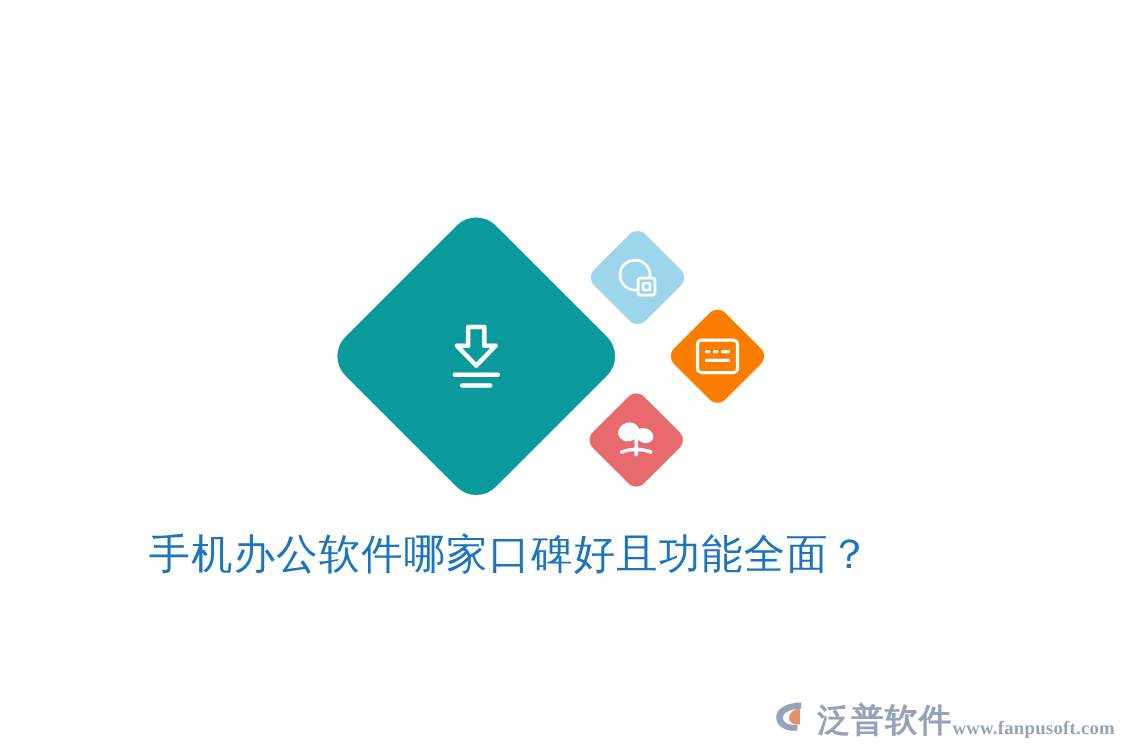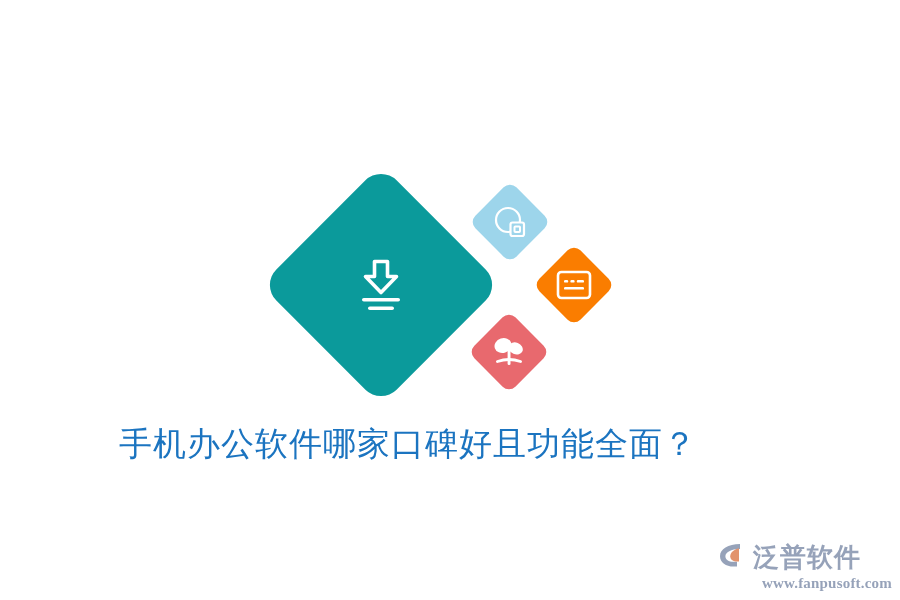--- a/index.html
+++ b/index.html
@@ -119,21 +119,22 @@
     line-height: 46px;
     white-space: nowrap;
   }
 
   
   #watermark {
     position: absolute;
     right: 8px;
     bottom: 8px;
     display: flex;
-    flex-direction: column;
+    flex-direction: row;
+    align-items: flex-end;
     opacity: 0.92;
   }
   #watermark-row {
     display: flex;
     align-items: center;
     gap: 5px;
   }
   #watermark-brand {
     font-family: "Liberation Sans", sans-serif;
     font-size: 26px;
@@ -143,21 +144,20 @@
     line-height: 30px;
   }
   #watermark-url {
     font-family: "Liberation Serif", "DejaVu Serif", serif;
     font-size: 15px;
     font-weight: 700;
     color: #8E9BB4;
     letter-spacing: 0.2px;
     line-height: 18px;
     margin-top: 1px;
-    margin-left: 44px;
   }
 </style>
 </head>
 <body>
 
 <div id="canvas">
 
   <div class="diamond-cluster">
 
     <div id="diamond-main-wrap" class="diamond">

